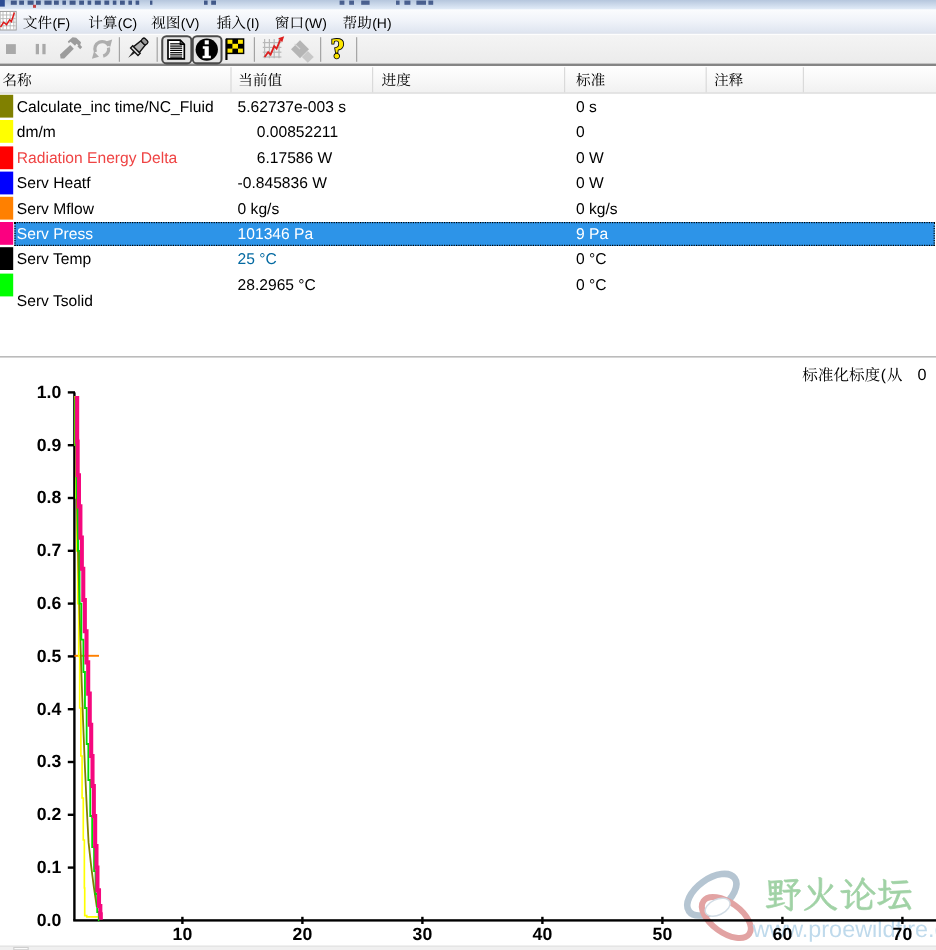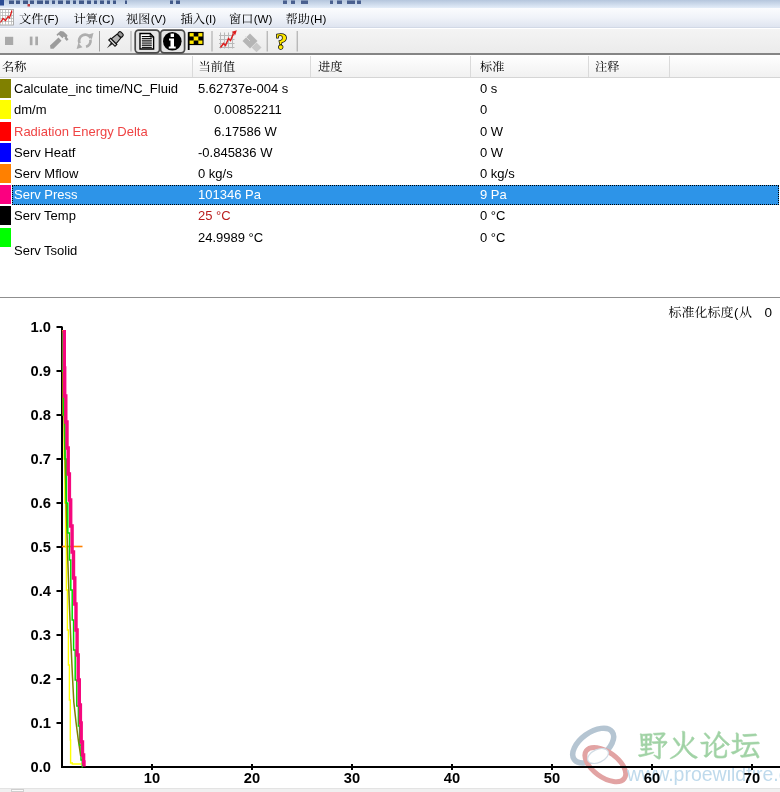--- a/index.html
+++ b/index.html
@@ -9,21 +9,21 @@
 <div style="position:absolute;left:0;top:28.5px;width:780px;height:25px;background:linear-gradient(#f4f4f4,#ebebeb)"></div>
 <div style="position:absolute;left:0;top:53.2px;width:780px;height:1.7px;background:#858585"></div>
 <div style="position:absolute;left:0;top:55px;width:780px;height:22.5px;background:linear-gradient(#ffffff,#f1f1f1);border-bottom:1px solid #d5d5d5"></div>
 <div style="position:absolute;left:192px;top:56px;width:1px;height:21px;background:#dadada"></div>
 <div style="position:absolute;left:310px;top:56px;width:1px;height:21px;background:#dadada"></div>
 <div style="position:absolute;left:470px;top:56px;width:1px;height:21px;background:#dadada"></div>
 <div style="position:absolute;left:588px;top:56px;width:1px;height:21px;background:#dadada"></div>
 <div style="position:absolute;left:669px;top:56px;width:1px;height:21px;background:#dadada"></div>
 <div style="position:absolute;left:0;top:79.2px;width:10.8px;height:19px;background:#808000"></div>
 <div class="rt" style="left:14px;top:81.2px;color:#000">Calculate_inc time/NC_Fluid</div>
-<div class="rt" style="left:198px;top:81.2px;color:#000">5.62737e-004 s</div>
+<div class="rt" style="left:198px;top:81.2px;color:#000">5.62737e-003 s</div>
 <div class="rt" style="left:480px;top:81.2px;color:#000">0 s</div>
 <div style="position:absolute;left:0;top:100.4px;width:10.8px;height:19px;background:#ffff00"></div>
 <div class="rt" style="left:14px;top:102.4px;color:#000">dm/m</div>
 <div class="rt" style="left:214px;top:102.4px;color:#000">0.00852211</div>
 <div class="rt" style="left:480px;top:102.4px;color:#000">0</div>
 <div style="position:absolute;left:0;top:121.6px;width:10.8px;height:19px;background:#ff0000"></div>
 <div class="rt" style="left:14px;top:123.6px;color:#ef4444">Radiation Energy Delta</div>
 <div class="rt" style="left:214px;top:123.6px;color:#000">6.17586 W</div>
 <div class="rt" style="left:480px;top:123.6px;color:#000">0 W</div>
 <div style="position:absolute;left:0;top:142.8px;width:10.8px;height:19px;background:#0000ff"></div>
@@ -34,25 +34,25 @@
 <div class="rt" style="left:14px;top:166.0px;color:#000">Serv Mflow</div>
 <div class="rt" style="left:198px;top:166.0px;color:#000">0 kg/s</div>
 <div class="rt" style="left:480px;top:166.0px;color:#000">0 kg/s</div>
 <div style="position:absolute;left:0;top:185.2px;width:10.8px;height:19px;background:#fb0080"></div>
 <div style="position:absolute;left:11.8px;top:184.5px;width:767px;height:20.5px;background:#2d94e8;border:1px dotted #000;box-sizing:border-box"></div>
 <div class="rt" style="left:14px;top:187.2px;color:#fff">Serv Press</div>
 <div class="rt" style="left:198px;top:187.2px;color:#fff">101346 Pa</div>
 <div class="rt" style="left:480px;top:187.2px;color:#fff">9 Pa</div>
 <div style="position:absolute;left:0;top:206.4px;width:10.8px;height:19px;background:#000000"></div>
 <div class="rt" style="left:14px;top:208.4px;color:#000">Serv Temp</div>
-<div class="rt" style="left:198px;top:208.4px;color:#b91c1c">25 °C</div>
+<div class="rt" style="left:198px;top:208.4px;color:#0369a1">25 °C</div>
 <div class="rt" style="left:480px;top:208.4px;color:#000">0 °C</div>
 <div style="position:absolute;left:0;top:227.6px;width:10.8px;height:19px;background:#00ff00"></div>
 <div class="rt" style="left:14px;top:243px;color:#000">Serv Tsolid</div>
-<div class="rt" style="left:198px;top:229.6px;color:#000">24.9989 °C</div>
+<div class="rt" style="left:198px;top:229.6px;color:#000">28.2965 °C</div>
 <div class="rt" style="left:480px;top:229.6px;color:#000">0 °C</div>
 <div style="position:absolute;left:0;top:297px;width:780px;height:1.2px;background:#8f8f8f"></div>
 <div style="position:absolute;left:0;top:298.2px;width:780px;height:1px;background:#fff"></div>
 <div style="position:absolute;left:0;top:787.5px;width:780px;height:4.5px;background:#f0f0f0;border-top:1px solid #e3e3e3"></div>
 <div style="position:absolute;left:11px;top:789px;width:13px;height:3px;background:#fbfbfb;border:1px solid #cfcfcf"></div>
 <svg width="780" height="792" viewBox="0 0 780 792" style="position:absolute;left:0;top:0;pointer-events:none">
     <defs>
       <path id="g0" d="M40.7 -83.6 39.7 -82.8C44.9 -78.6 51 -71.3 52.7 -65.4C60 -60.5 64.7 -76.2 40.7 -83.6ZM70 -59C66.5 -44.8 60.2 -32.4 50.5 -21.8C39.9 -31.4 32 -43.7 27.5 -59ZM86.4 -68.5 81.2 -62H4.7L5.6 -59H25.4C29.3 -41.9 36.4 -28.3 46.3 -17.5C35.8 -7.5 21.8 0.6 4.1 6.5L4.9 8.1C23.9 3.1 38.8 -4.1 50.2 -13.6C60.6 -3.9 73.6 3.2 89.1 7.8C90.4 4.4 93.2 2.4 96.6 2.2L96.9 1.1C80.7 -2.7 66.5 -8.9 55 -18C66.4 -29 73.9 -42.7 78.4 -59H93C94.4 -59 95.3 -59.5 95.6 -60.6C92.1 -63.9 86.4 -68.5 86.4 -68.5Z"></path>
       <path id="g1" d="M59.4 -82.7V-60.6H44.2C45.9 -64.7 47.5 -69 48.8 -73.4C51 -73.3 52.1 -74.2 52.5 -75.3L42.3 -78.5C39.7 -63.5 34.3 -48.9 28.3 -39.2L29.7 -38.2C34.7 -43.2 39.2 -49.9 42.8 -57.6H59.4V-33.3H28.7L29.5 -30.3H59.4V7.7H60.7C63.3 7.7 66 6.2 66 5.2V-30.3H94.2C95.6 -30.3 96.5 -30.8 96.8 -31.9C93.5 -35.1 88.1 -39.3 88.1 -39.3L83.3 -33.3H66V-57.6H91.3C92.7 -57.6 93.7 -58.1 93.9 -59.2C90.7 -62.4 85.4 -66.6 85.4 -66.6L80.7 -60.6H66V-78.7C68.6 -79.1 69.4 -80.1 69.7 -81.5ZM25.5 -83.7C20.6 -64.8 11.9 -45.8 3.4 -33.8L4.8 -32.8C9.2 -37.1 13.4 -42.4 17.2 -48.4V7.7H18.4C20.9 7.7 23.7 6.1 23.8 5.5V-54C25.5 -54.3 26.4 -55 26.7 -55.9L22.5 -57.5C26.1 -64 29.2 -71.1 31.9 -78.4C34.1 -78.2 35.3 -79.1 35.7 -80.2Z"></path>
       <path id="g2" d="M15.3 -83.5 14.2 -82.7C19.2 -77.9 25.7 -69.7 27.7 -63.6C35 -59 39.3 -74.2 15.3 -83.5ZM26.6 -52.9C28.5 -53.3 29.8 -54 30.2 -54.7L23.7 -60.2L20.4 -56.7H4.5L5.4 -53.8H20.3V-10.2C20.3 -8.4 19.8 -7.7 16.7 -6.1L21.2 2C22 1.6 23.1 0.5 23.7 -1.1C32.5 -7.8 40.5 -14.6 44.8 -18L44 -19.3C37.8 -15.9 31.6 -12.6 26.6 -10ZM71.7 -82.4 61.5 -83.6V-48H35L35.8 -45.1H61.5V7.5H62.8C65.3 7.5 68.1 6 68.1 4.9V-45.1H93.7C95.1 -45.1 96.1 -45.6 96.4 -46.7C93 -49.8 87.6 -54.1 87.6 -54.1L82.9 -48H68.1V-79.7C70.7 -80.1 71.4 -81 71.7 -82.4Z"></path>

